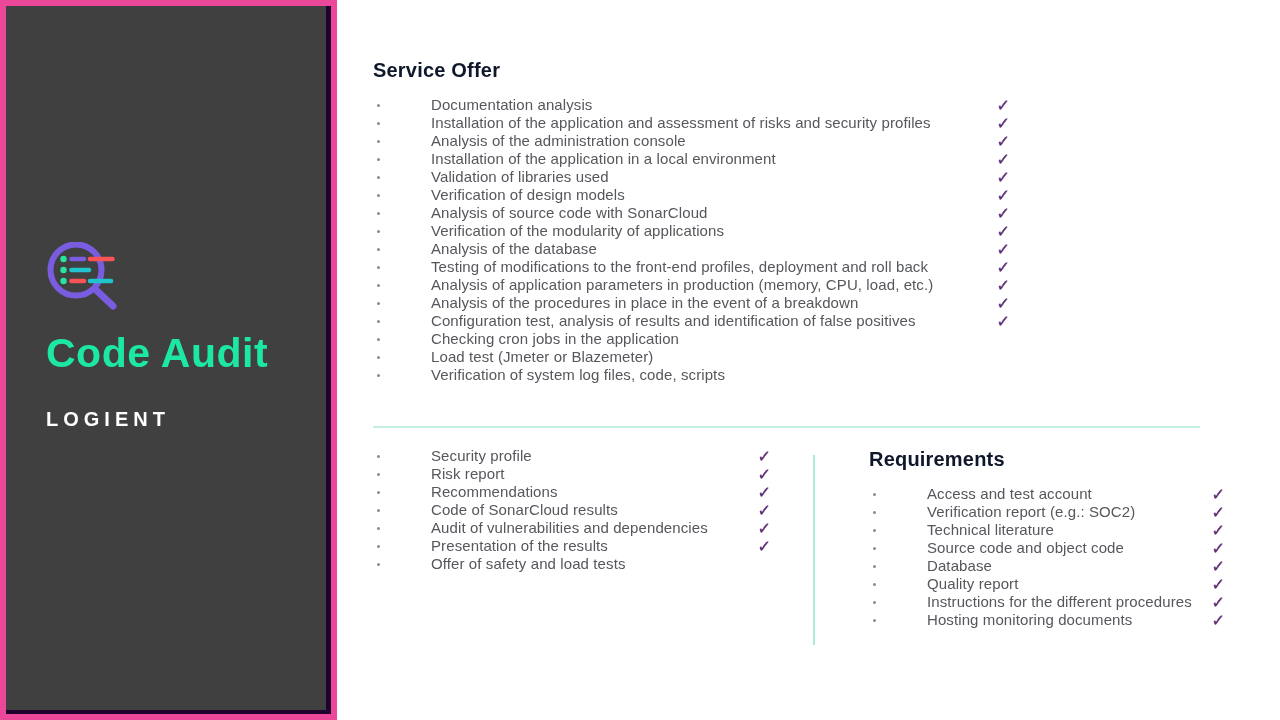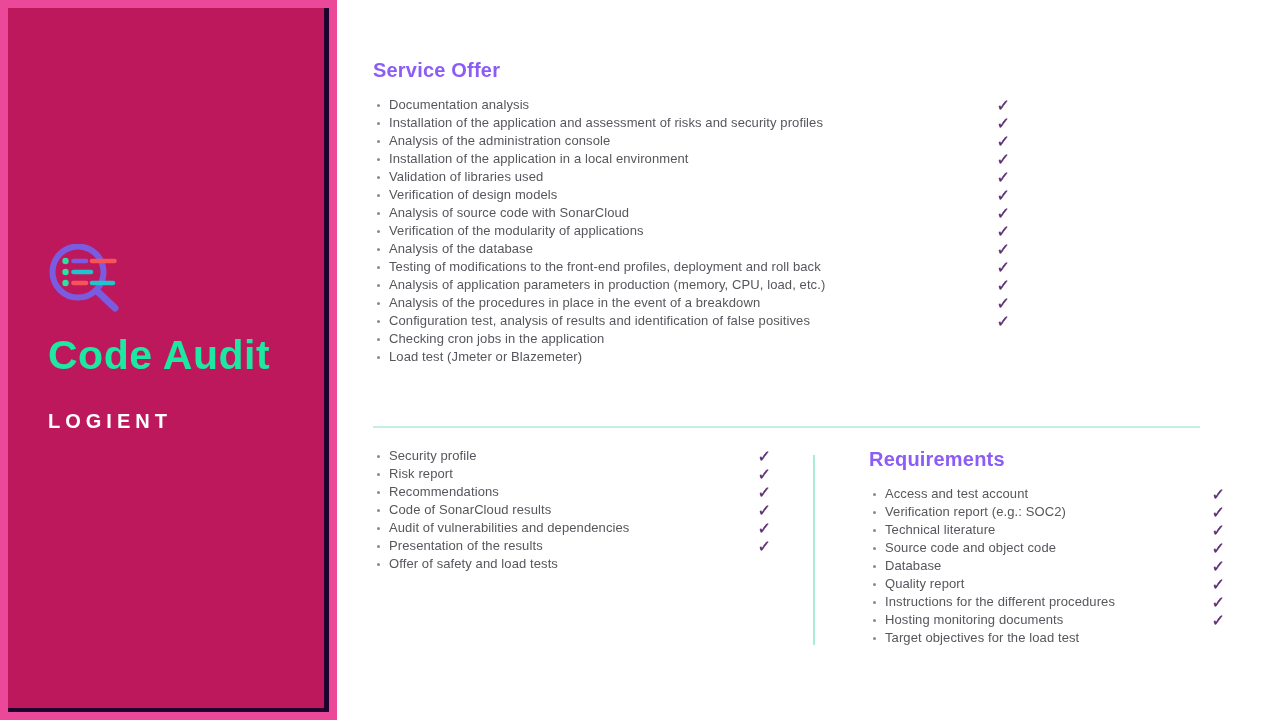--- a/index.html
+++ b/index.html
@@ -4,54 +4,54 @@
 <style>
   * { margin: 0; padding: 0; box-sizing: border-box; }
   html, body { width: 1280px; height: 720px; background: #fff; overflow: hidden; }
   body { font-family: "Liberation Sans", "DejaVu Sans", sans-serif; }
 
   .canvas { position: relative; width: 1280px; height: 720px; background: #ffffff; }
 
   
   .sidebar {
     position: absolute; left: 0; top: 0; width: 337px; height: 720px;
-    background: #be185d;
-    border: 8px solid #ec4899;
+    background: #404040;
+    border: 6px solid #ec4899;
     box-shadow: inset -5px 0 0 #1f012e, inset 0 -4px 0 #1f012e;
   }
   .sidebar-icon { position: absolute; left: 40px; top: 236px; width: 78px; height: 74px; }
   .slide-title {
     position: absolute; left: 40px; top: 324px;
     font-size: 41px; font-weight: 700; letter-spacing: 0.5px;
     color: #1ce8a2; white-space: nowrap;
   }
   .brand-logo {
     position: absolute; left: 40px; top: 402px;
     font-size: 20px; font-weight: 700; letter-spacing: 5px;
     color: #ffffff; white-space: nowrap;
   }
 
   
   .section { position: absolute; }
   .section h2 {
-    font-size: 20px; font-weight: 700; color: #8b5cf6;
+    font-size: 20px; font-weight: 700; color: #0f172a;
     margin: 0 0 14px 0; line-height: 24px; letter-spacing: 0.2px;
   }
   .section-service  { left: 373px; top: 58px;  width: 637px; }
   .section-deliver  { left: 373px; top: 447px; width: 398px; }
   .section-require  { left: 869px; top: 447px; width: 356px; }
 
   .item-row { display: flex; align-items: center; height: 18px; }
   .bullet {
     flex: none; width: 3px; height: 3px; border-radius: 50%;
     background: #8a8a8a; margin: 1px 9px 0 4px;
   }
   .item-text {
-    flex: 1; font-size: 13px; color: #55575c; line-height: 18px;
-    white-space: nowrap; overflow: hidden; letter-spacing: 0.1px;
+    flex: 1; font-size: 15px; color: #55575c; line-height: 18px;
+    white-space: nowrap; overflow: hidden; letter-spacing: 0.1px; margin-left: 42px;
   }
   .check {
     flex: none; width: 18px; text-align: right;
     font-size: 16px; font-weight: 700; color: #5b2b73;
     -webkit-text-stroke: 0.4px #5b2b73;
   }
 
   
   .hdivider {
     position: absolute; left: 373px; top: 426px; width: 827px; height: 2px;
@@ -159,20 +159,25 @@
         <div class="item-row">
           <span class="bullet"></span>
           <span class="item-text">Checking cron jobs in the application</span>
           <span class="check"></span>
         </div>
         <div class="item-row">
           <span class="bullet"></span>
           <span class="item-text">Load test (Jmeter or Blazemeter)</span>
           <span class="check"></span>
         </div>
+        <div class="item-row">
+          <span class="bullet"></span>
+          <span class="item-text">Verification of system log files, code, scripts</span>
+          <span class="check"></span>
+        </div>
       </div>
   </section>
 
   <div class="hdivider"></div>
 
   <section class="section section-deliver">
     <div class="list">
         <div class="item-row">
           <span class="bullet"></span>
           <span class="item-text">Security profile</span>
@@ -249,21 +254,16 @@
         <div class="item-row">
           <span class="bullet"></span>
           <span class="item-text">Instructions for the different procedures</span>
           <span class="check">✓</span>
         </div>
         <div class="item-row">
           <span class="bullet"></span>
           <span class="item-text">Hosting monitoring documents</span>
           <span class="check">✓</span>
         </div>
-        <div class="item-row">
-          <span class="bullet"></span>
-          <span class="item-text">Target objectives for the load test</span>
-          <span class="check"></span>
-        </div>
       </div>
   </section>
 
 </div>
 
 </body></html>

